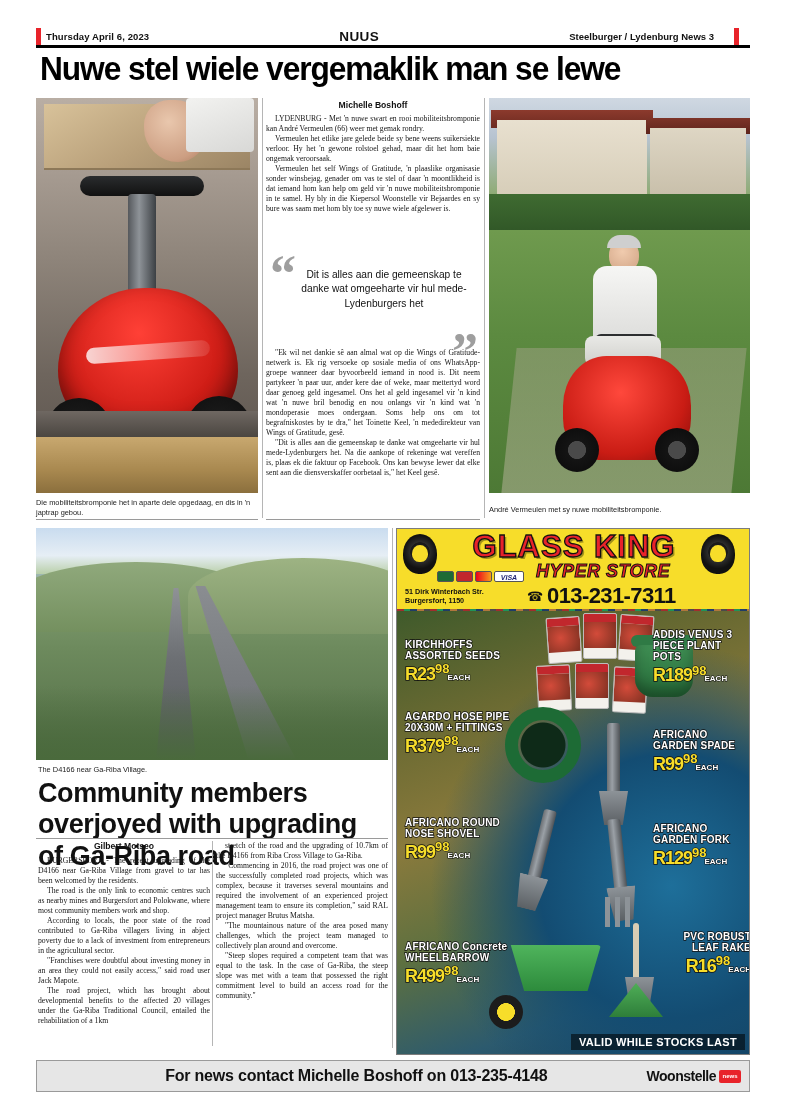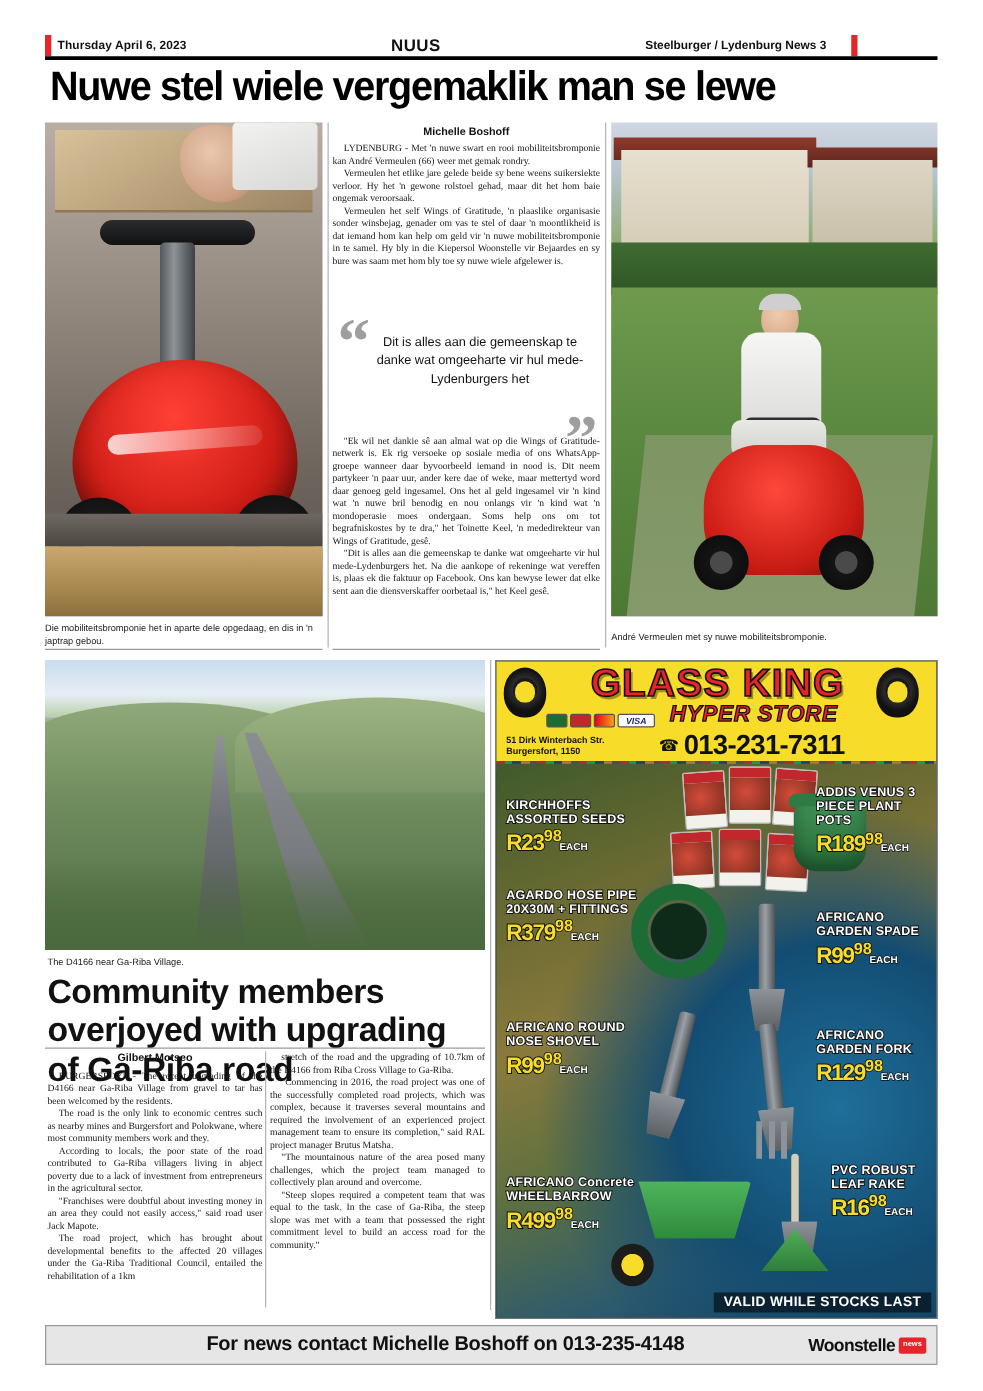--- a/index.html
+++ b/index.html
@@ -10,21 +10,21 @@
     overflow: hidden;
   }
   .page {
     position: relative;
     width: 786px; height: 1113px;
     background: #fff;
   }
 
   
   .masthead {
-    position: absolute; left: 36px; top: 26px; width: 650px; height: 20px;
+    position: absolute; left: 36px; top: 26px; width: 703px; height: 20px;
     display: flex; align-items: center;
   }
   .mast-rule {
     position: absolute; left: 36px; top: 45px; width: 714px; height: 3px;
     background: #000;
   }
   .mast-tick {
     width: 5px; height: 17px; background: #e8232a; flex: 0 0 auto;
   }
   .mast-date {
@@ -502,21 +502,21 @@
     <div class="scrub"></div>
   </div>
   <div class="caption" style="left:38px; top:765px; width:350px;">The D4166 near Ga-Riba Village.</div>
 
   <div class="headline-2">Community members overjoyed with upgrading of Ga-Riba road</div>
   <div class="rule-thin" style="left:36px; top:838px; width:352px;"></div>
   <div class="byline" style="left:38px; top:841px; width:172px;">Gilbert Motseo</div>
 
   <div class="bodycol" style="left:38px; top:856px; width:172px;">
     <p>BURGERSFORT - The recent upgrading of the D4166 near Ga-Riba Village from gravel to tar has been welcomed by the residents.</p>
-    <p>The road is the only link to economic centres such as nearby mines and Burgersfort and Polokwane, where most community members work and they.</p>
+    <p>The road is the only link to economic centres such as nearby mines and Burgersfort and Polokwane, where most community members work and shop.</p>
     <p>According to locals, the poor state of the road contributed to Ga-Riba villagers living in abject poverty due to a lack of investment from entrepreneurs in the agricultural sector.</p>
     <p>"Franchises were doubtful about investing money in an area they could not easily access," said road user Jack Mapote.</p>
     <p>The road project, which has brought about developmental benefits to the affected 20 villages under the Ga-Riba Traditional Council, entailed the rehabilitation of a 1km</p>
   </div>
 
   <div class="bodycol" style="left:216px; top:841px; width:172px;">
     <p>stretch of the road and the upgrading of 10.7km of the D4166 from Riba Cross Village to Ga-Riba.</p>
     <p>"Commencing in 2016, the road project was one of the successfully completed road projects, which was complex, because it traverses several mountains and required the involvement of an experienced project management team to ensure its completion," said RAL project manager Brutus Matsha.</p>
     <p>"The mountainous nature of the area posed many challenges, which the project team managed to collectively plan around and overcome.</p>
     <p>"Steep slopes required a competent team that was equal to the task. In the case of Ga-Riba, the steep slope was met with a team that possessed the right commitment level to build an access road for the community."</p>
@@ -611,21 +611,21 @@
 
       <div class="barrow-tray" style="left:108px; top:334px;"></div>
       <div class="barrow-wheel" style="left:92px; top:384px;"></div>
       <div class="ad-cell" style="left:8px; top:330px; width:108px;">
         <div class="ad-name mixed">AFRICANO Concrete WHEELBARROW</div>
         <span class="ad-price">R499</span><span class="ad-cents">98</span><span class="ad-each">EACH</span>
       </div>
 
       <div class="spade" style="left:236px; top:312px; width:6px; height:62px; background:#d8cdb4;"></div>
       <div class="rake-head" style="left:212px; top:372px;"></div>
-      <div class="ad-cell" style="left:268px; top:320px; width:86px;">
+      <div class="ad-cell" style="left:268px; top:320px; width:86px;text-align:right;">
         <div class="ad-name">PVC ROBUST LEAF RAKE</div>
         <span class="ad-price">R16</span><span class="ad-cents">98</span><span class="ad-each">EACH</span>
       </div>
 
       <div class="ad-valid">VALID WHILE STOCKS LAST</div>
     </div>
   </div>
 
   <div class="footer">
     <div class="footer-text">For news contact Michelle Boshoff on 013-235-4148</div>

